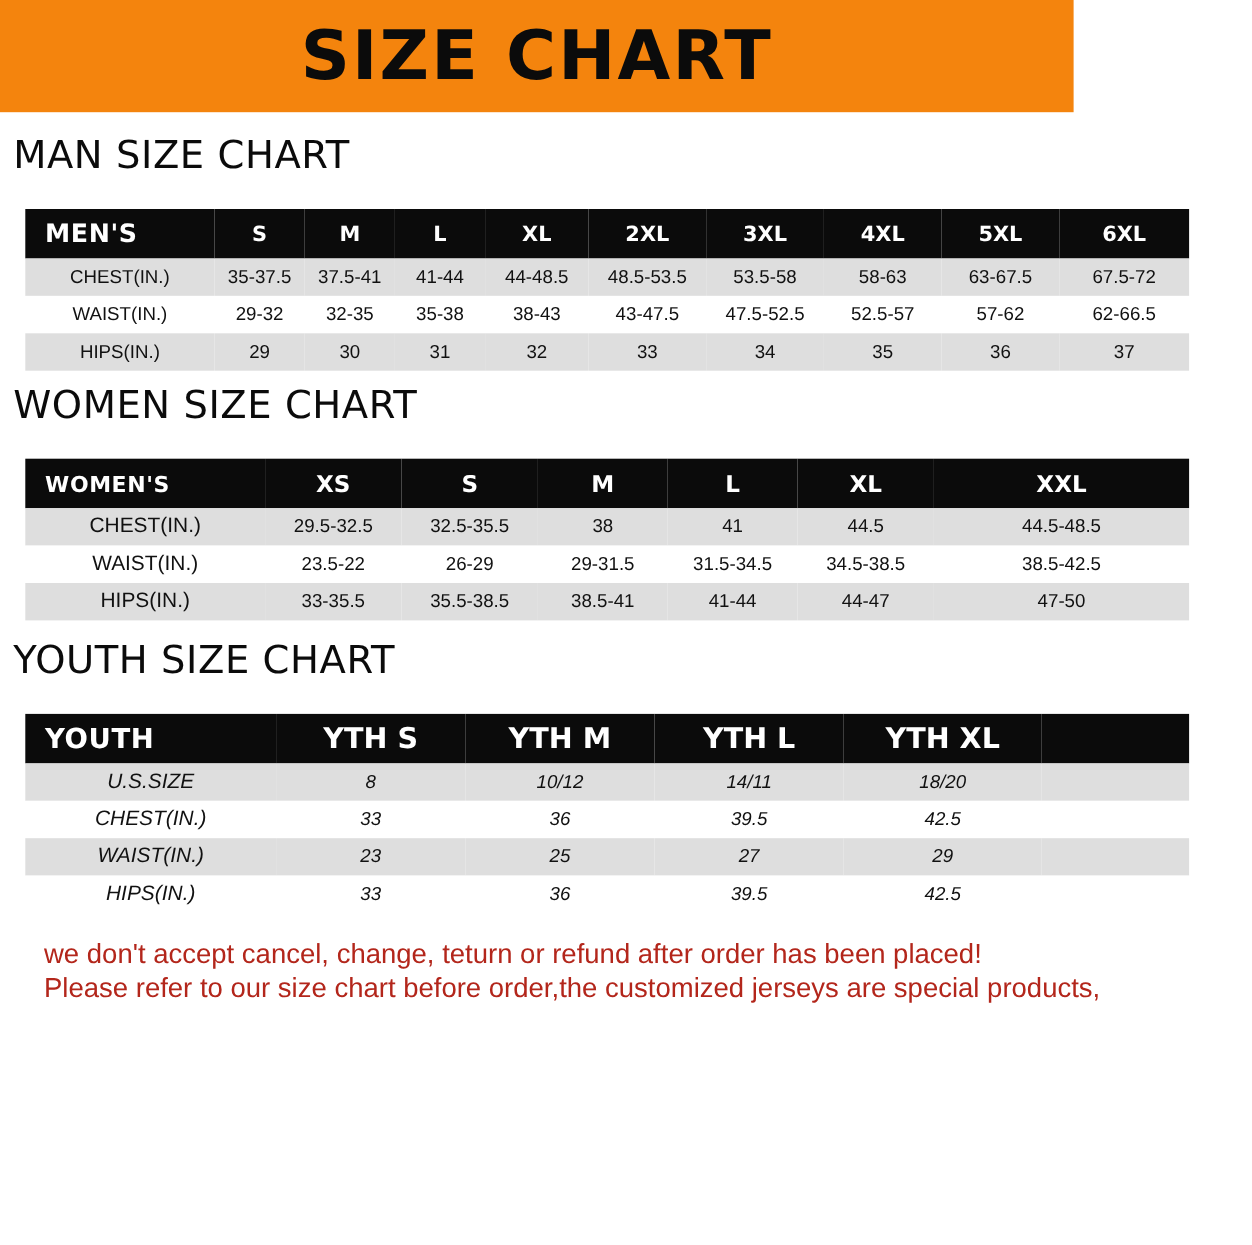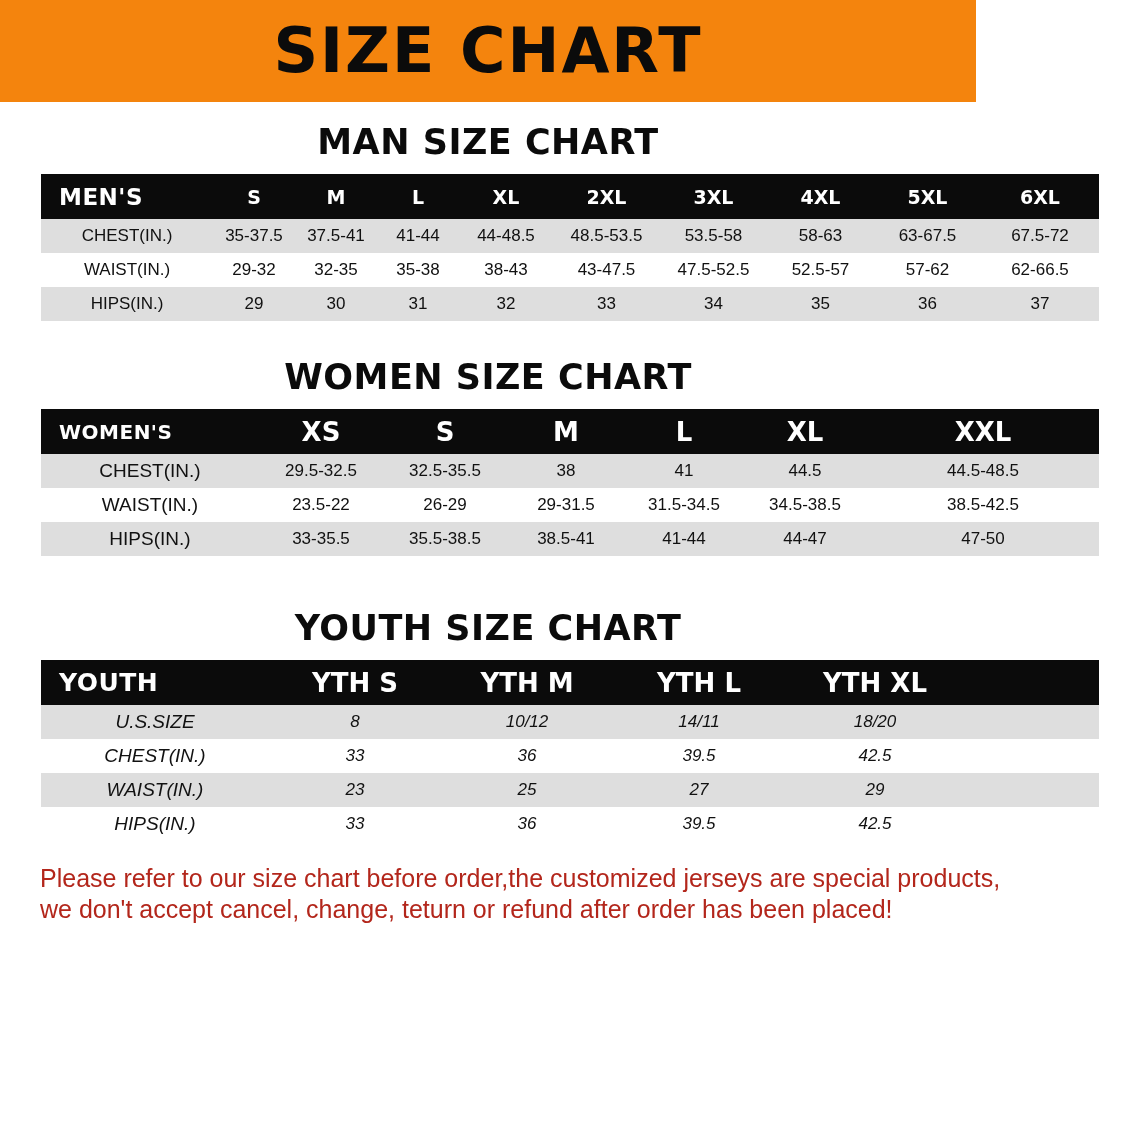--- a/index.html
+++ b/index.html
@@ -32,35 +32,35 @@
     font-family: "DejaVu Sans", sans-serif;
     font-weight: 700;
     font-size: 62px;
     letter-spacing: 2px;
     color: #0b0b0b;
     line-height: 1;
     text-align: center;
   }
   
   .section-title {
-    text-align: center;
     font-family: "DejaVu Sans", sans-serif;
-    font-weight: 700;
+    font-weight: 400;
     font-size: 35px;
     color: #0b0b0b;
     letter-spacing: 0.5px;
+    padding-left: 12px;
   }
   .sec-man   { margin-top: 20px; }
-  .sec-women { margin-top: 36px; }
-  .sec-youth { margin-top: 52px; }
+  .sec-women { margin-top: 12px; }
+  .sec-youth { margin-top: 17px; }
 
   
   .tbl-wrap {
-    padding: 0 41px;
-    margin-top: 12px;
+    padding: 0 23px;
+    margin-top: 28px;
   }
   table.size {
     width: 1058px;
     border-collapse: collapse;
     table-layout: fixed;
   }
   table.size th, table.size td {
     padding: 0;
     margin: 0;
   }
@@ -99,21 +99,21 @@
   td.rowlabel {
     text-align: center;
     padding-right: 4px;
     font-size: 17px;
   }
   td.val { text-align: center; }
 
   
   .women thead th { height: 54px; }
   .women .hdr-label { font-size: 20px; }
-  .women .hdr-size { font-size: 26px; }
+  .women .hdr-size { font-size: 21px; }
   .women tbody td { height: 42px; font-size: 19px; }
   .women td.rowlabel { text-align: center; font-size: 19px; }
 
   
   .youth thead th { height: 56px; }
   .youth .hdr-label { font-size: 25px; }
   .youth .hdr-size { font-size: 26px; }
   .youth tbody td { height: 45px; font-size: 19px; font-style: italic; }
   .youth td.rowlabel { text-align: center; font-size: 19px; }
 
@@ -314,17 +314,17 @@
           <td class="val">36</td>
           <td class="val">39.5</td>
           <td class="val">42.5</td>
           <td></td>
         </tr>
       </tbody>
     </table>
   </div>
 
   <div class="note">
+    <div>we don't accept cancel, change, teturn or refund after order has been placed!</div>
     <div>Please refer to our size chart before order,the customized jerseys are special products,</div>
-    <div>we don't accept cancel, change, teturn or refund after order has been placed!</div>
   </div>
 
 </div>
 
 </body></html>

